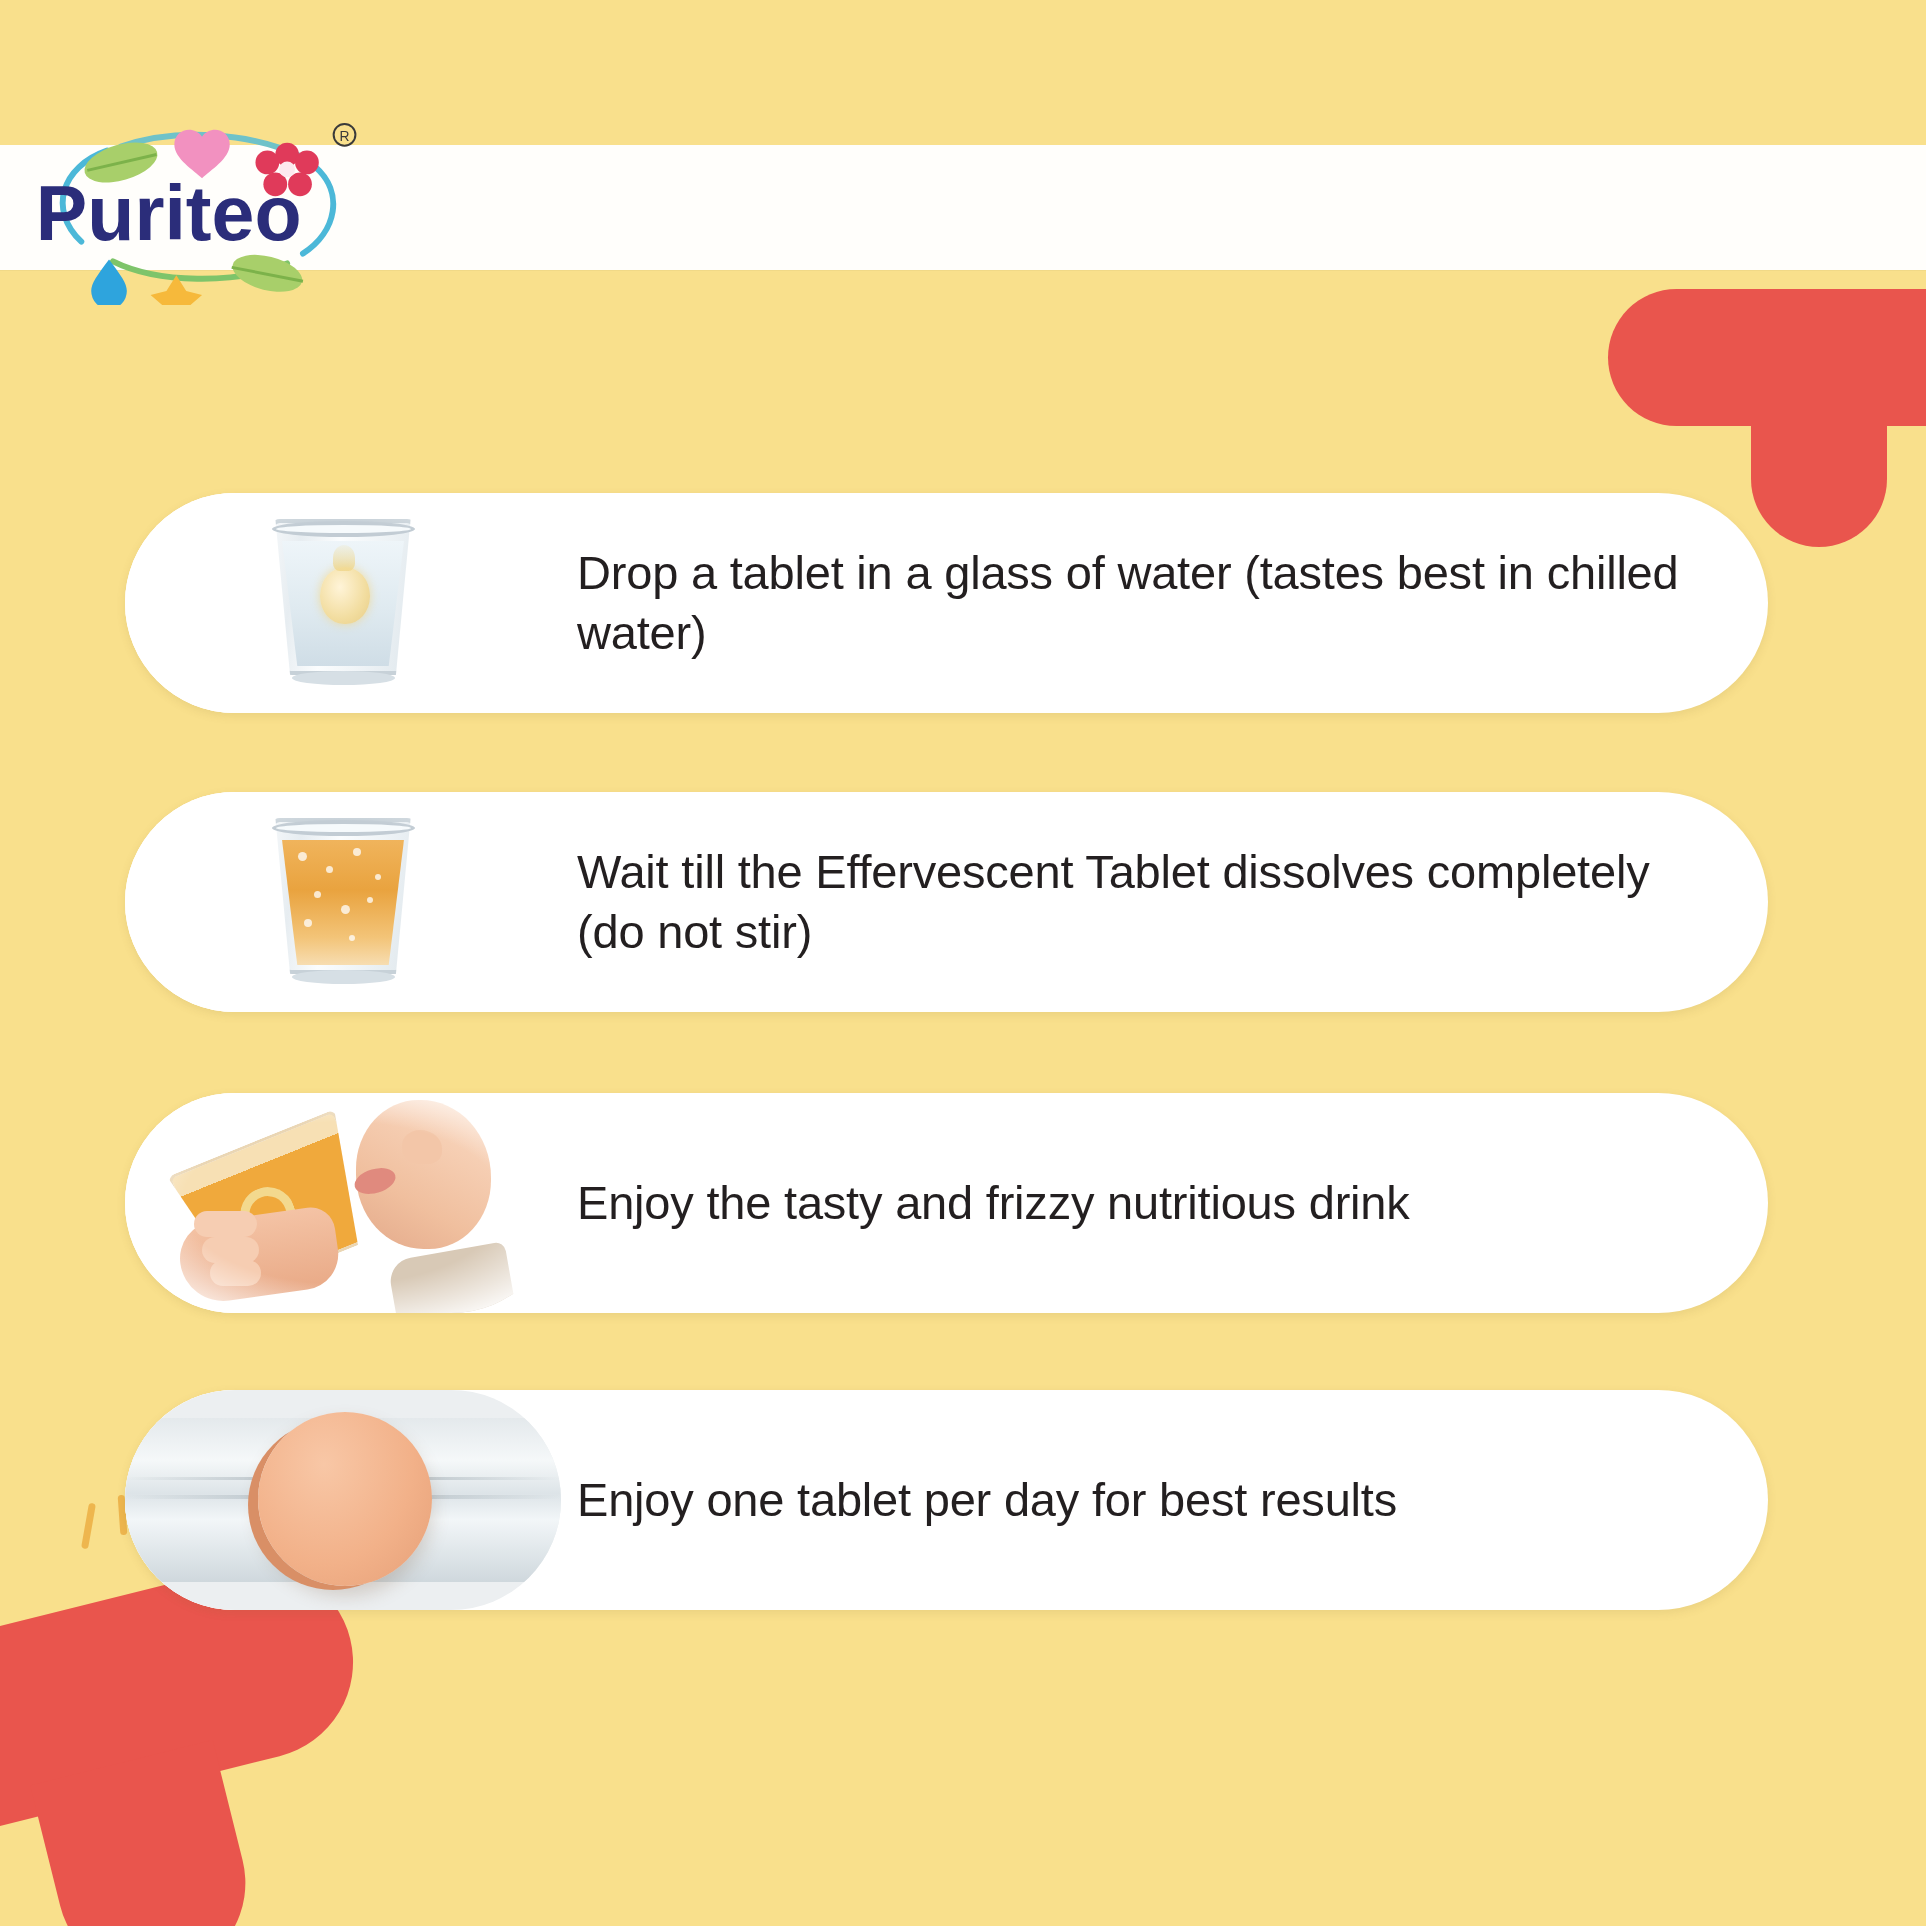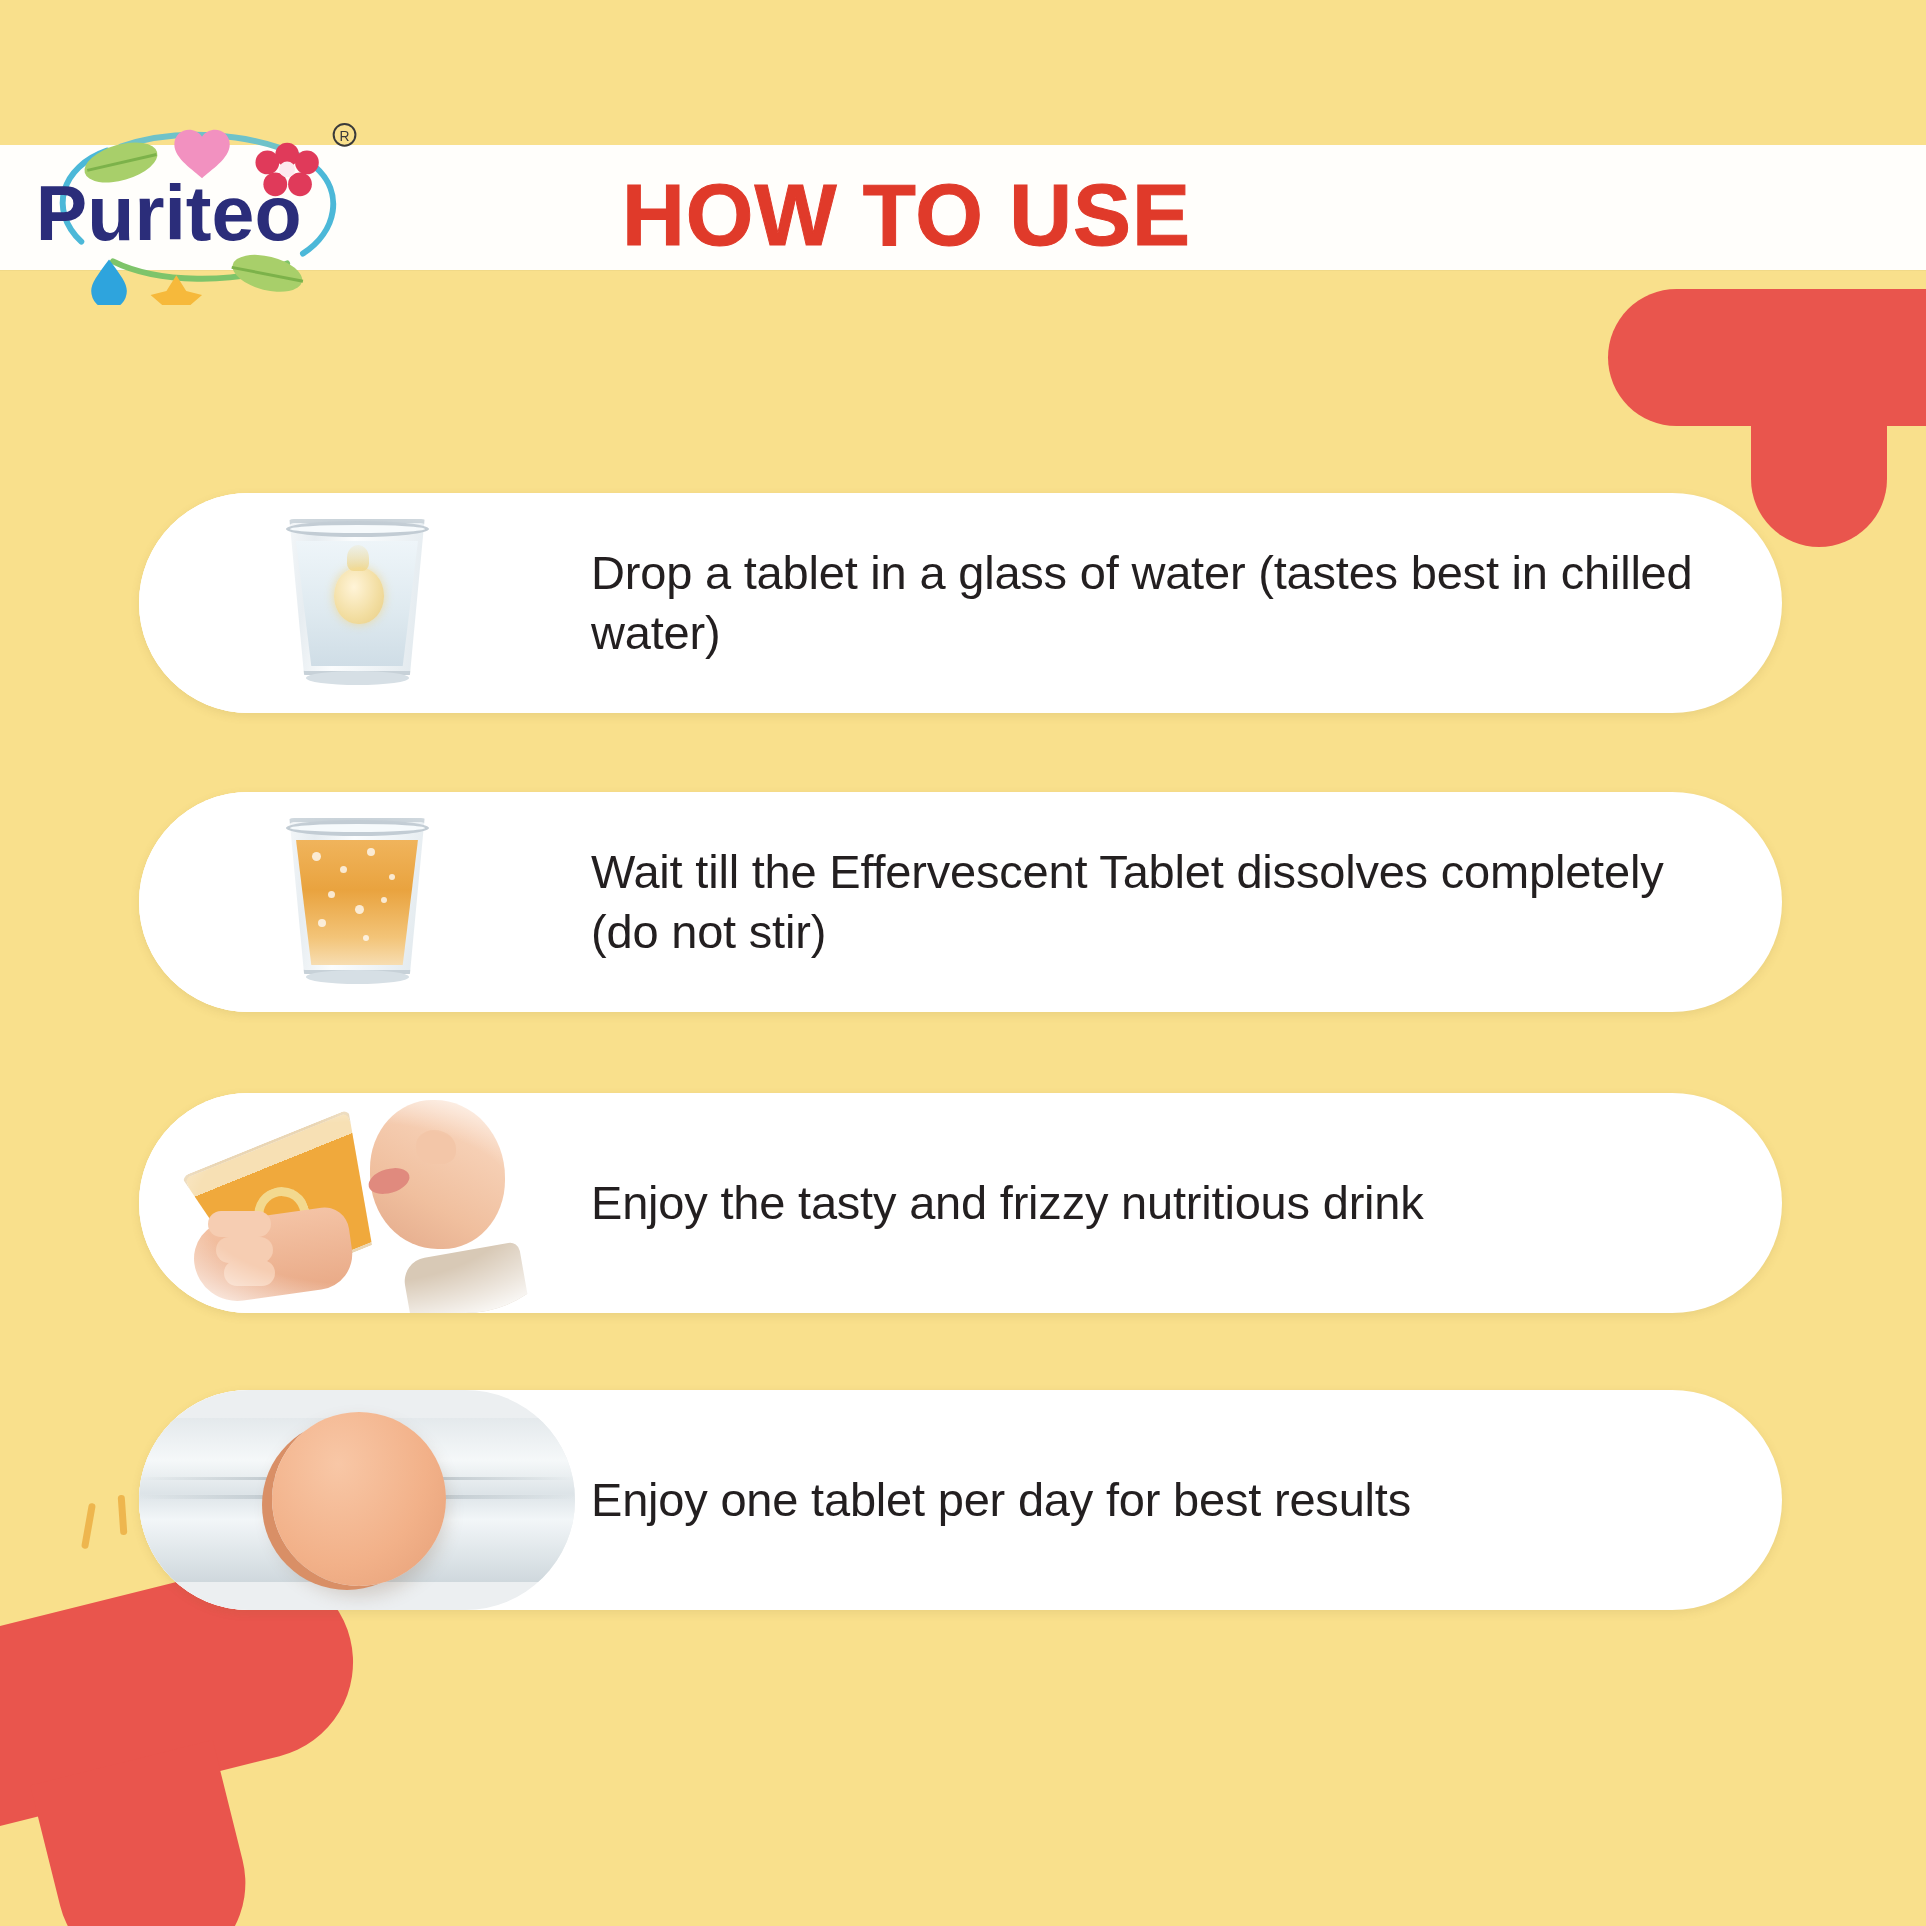--- a/index.html
+++ b/index.html
@@ -43,21 +43,21 @@
     position:absolute;left:622px;top:26px;
     font-size:87px;font-weight:bold;letter-spacing:1px;
     color:#e03a2a;line-height:1;white-space:nowrap;
     font-family:"Liberation Sans", sans-serif;
     -webkit-text-stroke:1px #e03a2a;
   }
 
   
   #steps{position:absolute;left:0;top:0;width:1927px;height:1927px;z-index:4;}
   .step{
-    position:absolute;left:139px;width:1643px;height:220px;
+    position:absolute;left:125px;width:1643px;height:220px;
     background:#ffffff;border-radius:110px;
     box-shadow:0 3px 10px rgba(120,100,40,.12);
     display:flex;align-items:center;
   }
   .step-media{
     position:relative;flex:0 0 auto;
     width:436px;height:220px;border-radius:110px;overflow:hidden;
     background:#ffffff;display:flex;align-items:center;justify-content:center;
   }
   .step-text{
@@ -232,21 +232,20 @@
 
         <text x="18" y="130" font-family="Liberation Sans, sans-serif" font-size="78" font-weight="bold" fill="#2b2d7a">Puriteo</text>
 
         <g>
           <circle cx="330" cy="24" r="11" fill="none" stroke="#3a3a3a" stroke-width="2"></circle>
           <text x="330" y="30" text-anchor="middle" font-family="Liberation Sans, sans-serif" font-size="14" fill="#3a3a3a">R</text>
         </g>
       </svg>
     </div>
 
-    <div id="page-title">HOW TO USE</div>
   </div>
 
   <div id="steps">
 
     <div class="step" style="top:493px">
       <div class="step-media">
         <div class="glass">
           <div class="body"></div>
           <div class="liquid clear"></div>
           <div class="tab"></div>

